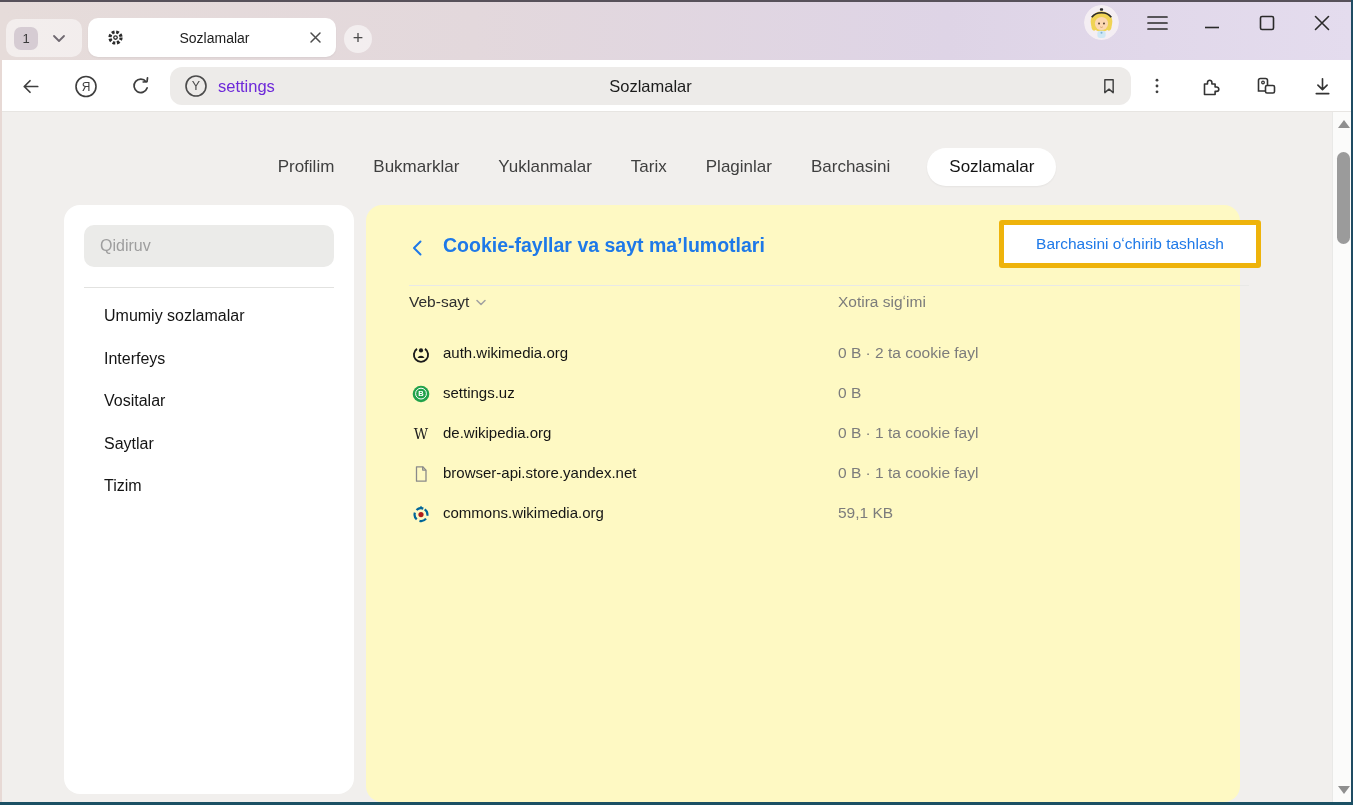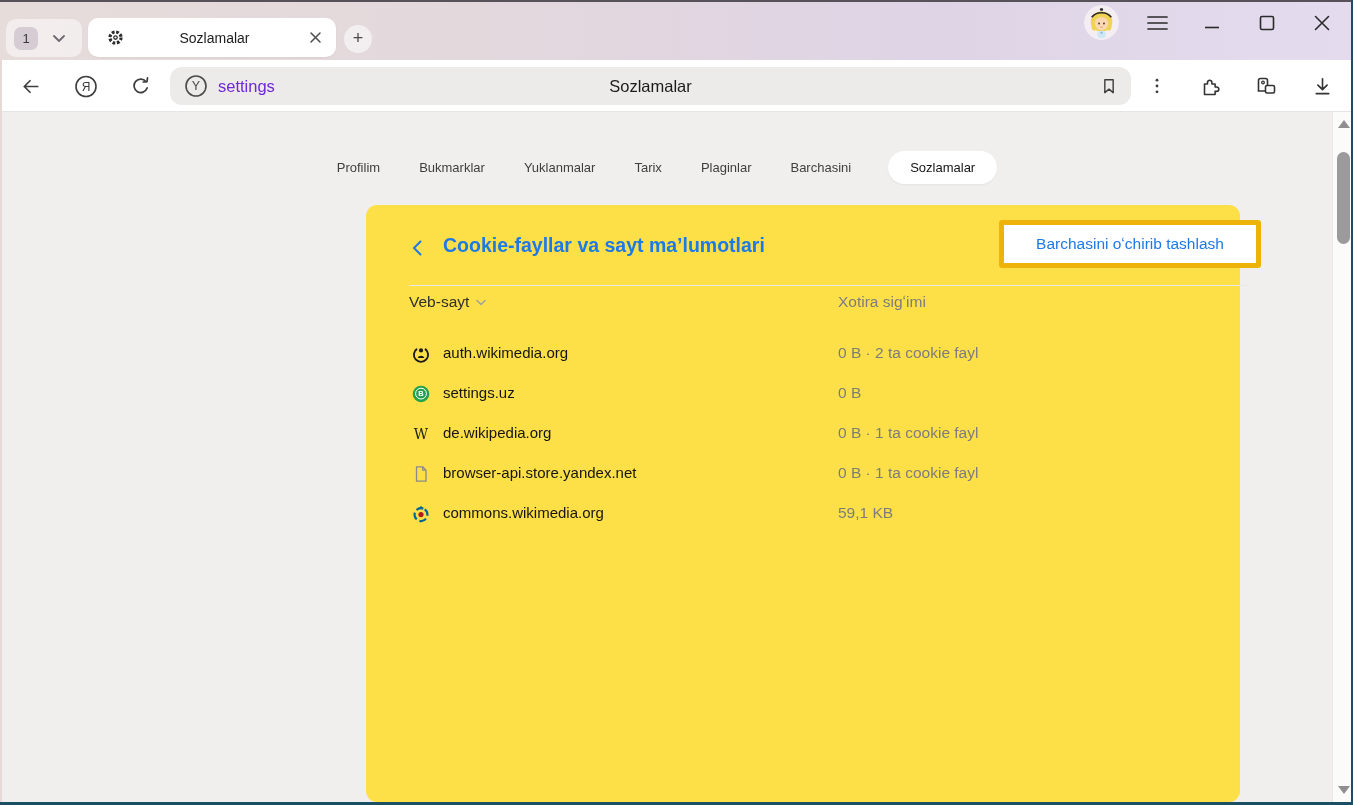--- a/index.html
+++ b/index.html
@@ -35,32 +35,32 @@
   .tbico{position:absolute;top:14px;width:24px;height:24px;}
   .addressbar{position:absolute;left:170px;top:7px;width:961px;height:38px;border-radius:12px;
     background:#edebe9;display:flex;align-items:center;}
   .addr-value{margin-left:10px;font-size:16.5px;color:#6d28d9;}
   .addr-title{position:absolute;left:0;right:0;text-align:center;font-size:16.5px;color:#1c1c1c;pointer-events:none;}
   .addr-bookmark{position:absolute;right:10px;top:7px;width:24px;height:24px;}
 
   
   .content{position:absolute;left:0;top:112px;width:1353px;height:690px;background:#f1efed;}
   .navtabs{position:absolute;left:0;top:36px;width:1332px;height:38px;display:flex;
-    justify-content:center;align-items:center;gap:35px;font-size:13px;color:#3f3f3f;}
+    justify-content:center;align-items:center;gap:35px;font-size:17px;color:#3f3f3f;}
   .navtab{padding:9px 2px;cursor:pointer;white-space:nowrap;}
   .navtab.active{background:#fff;padding:9px 22px;border-radius:19px;color:#141414;font-weight:500;
     box-shadow:0 1px 2px rgba(0,0,0,.05);}
   .sidebar{position:absolute;left:64px;top:93px;width:290px;height:589px;background:#fff;border-radius:16px;}
   .search{position:absolute;left:20px;top:20px;width:250px;height:42px;border:none;border-radius:10px;
     background:#ebebe9;padding:0 16px;font-size:16px;color:#222;font-family:"Liberation Sans",sans-serif;outline:none;}
   .search::placeholder{color:#9e9e9e;}
   .side-divider{position:absolute;left:20px;top:82px;width:250px;height:1px;background:#e2e2e0;}
   .side-item{position:absolute;left:40px;font-size:16px;color:#141414;cursor:pointer;}
 
-  .mainpanel{position:absolute;left:366px;top:93px;width:874px;height:597px;background:#fde047;border-radius:11px;}
+  .mainpanel{position:absolute;left:366px;top:93px;width:874px;height:597px;background:#fef9c3;border-radius:16px;}
   .back-chip{position:absolute;left:40px;top:32px;width:22px;height:22px;}
   .heading{position:absolute;left:77px;top:29px;font-size:19.5px;font-weight:700;}
   .highlight-box{position:absolute;left:633px;top:15px;width:262px;height:48px;border:5px solid;
     border-radius:3px;background:#fff;display:flex;align-items:center;justify-content:center;}
   .delete-btn{font-size:15.5px;cursor:pointer;white-space:nowrap;}
   .panel-divider{position:absolute;left:43px;top:80px;width:840px;height:1px;background:#e9e9e7;}
   .thead-site{position:absolute;left:43px;top:88px;display:flex;align-items:center;gap:7px;
     font-size:15.5px;color:#2e2e2e;cursor:pointer;}
   .thead-size{position:absolute;left:472px;top:88px;font-size:15.5px;color:#7c7c7c;}
   .rows{position:absolute;left:0;top:129px;width:926px;}
@@ -215,20 +215,29 @@
     <div class="navtabs">
       <div class="navtab">Profilim</div>
       <div class="navtab">Bukmarklar</div>
       <div class="navtab">Yuklanmalar</div>
       <div class="navtab">Tarix</div>
       <div class="navtab">Plaginlar</div>
       <div class="navtab">Barchasini</div>
       <div class="navtab active">Sozlamalar</div>
     </div>
 
+    <div class="sidebar">
+      <input class="search" placeholder="Qidiruv" style="">
+      <div class="side-divider"></div>
+      <div class="side-item" style="top:102px">Umumiy sozlamalar</div>
+      <div class="side-item" style="top:145px">Interfeys</div>
+      <div class="side-item" style="top:187px">Vositalar</div>
+      <div class="side-item" style="top:230px">Saytlar</div>
+      <div class="side-item" style="top:272px">Tizim</div>
+    </div>
 
     <div class="mainpanel">
       <div class="back-chip ico">
         <svg width="14" height="18" viewBox="0 0 14 18">
             <path d="M10.5 2.5L4 9l6.5 6.5" fill="none" stroke="#1e79e8" stroke-width="2" stroke-linecap="round" stroke-linejoin="round"></path>
           </svg>
       </div>
       <div class="heading" style="color:#1e79e8">Cookie-fayllar va sayt ma’lumotlari</div>
 
       <div class="highlight-box" style="border-color:#eeb30b">

